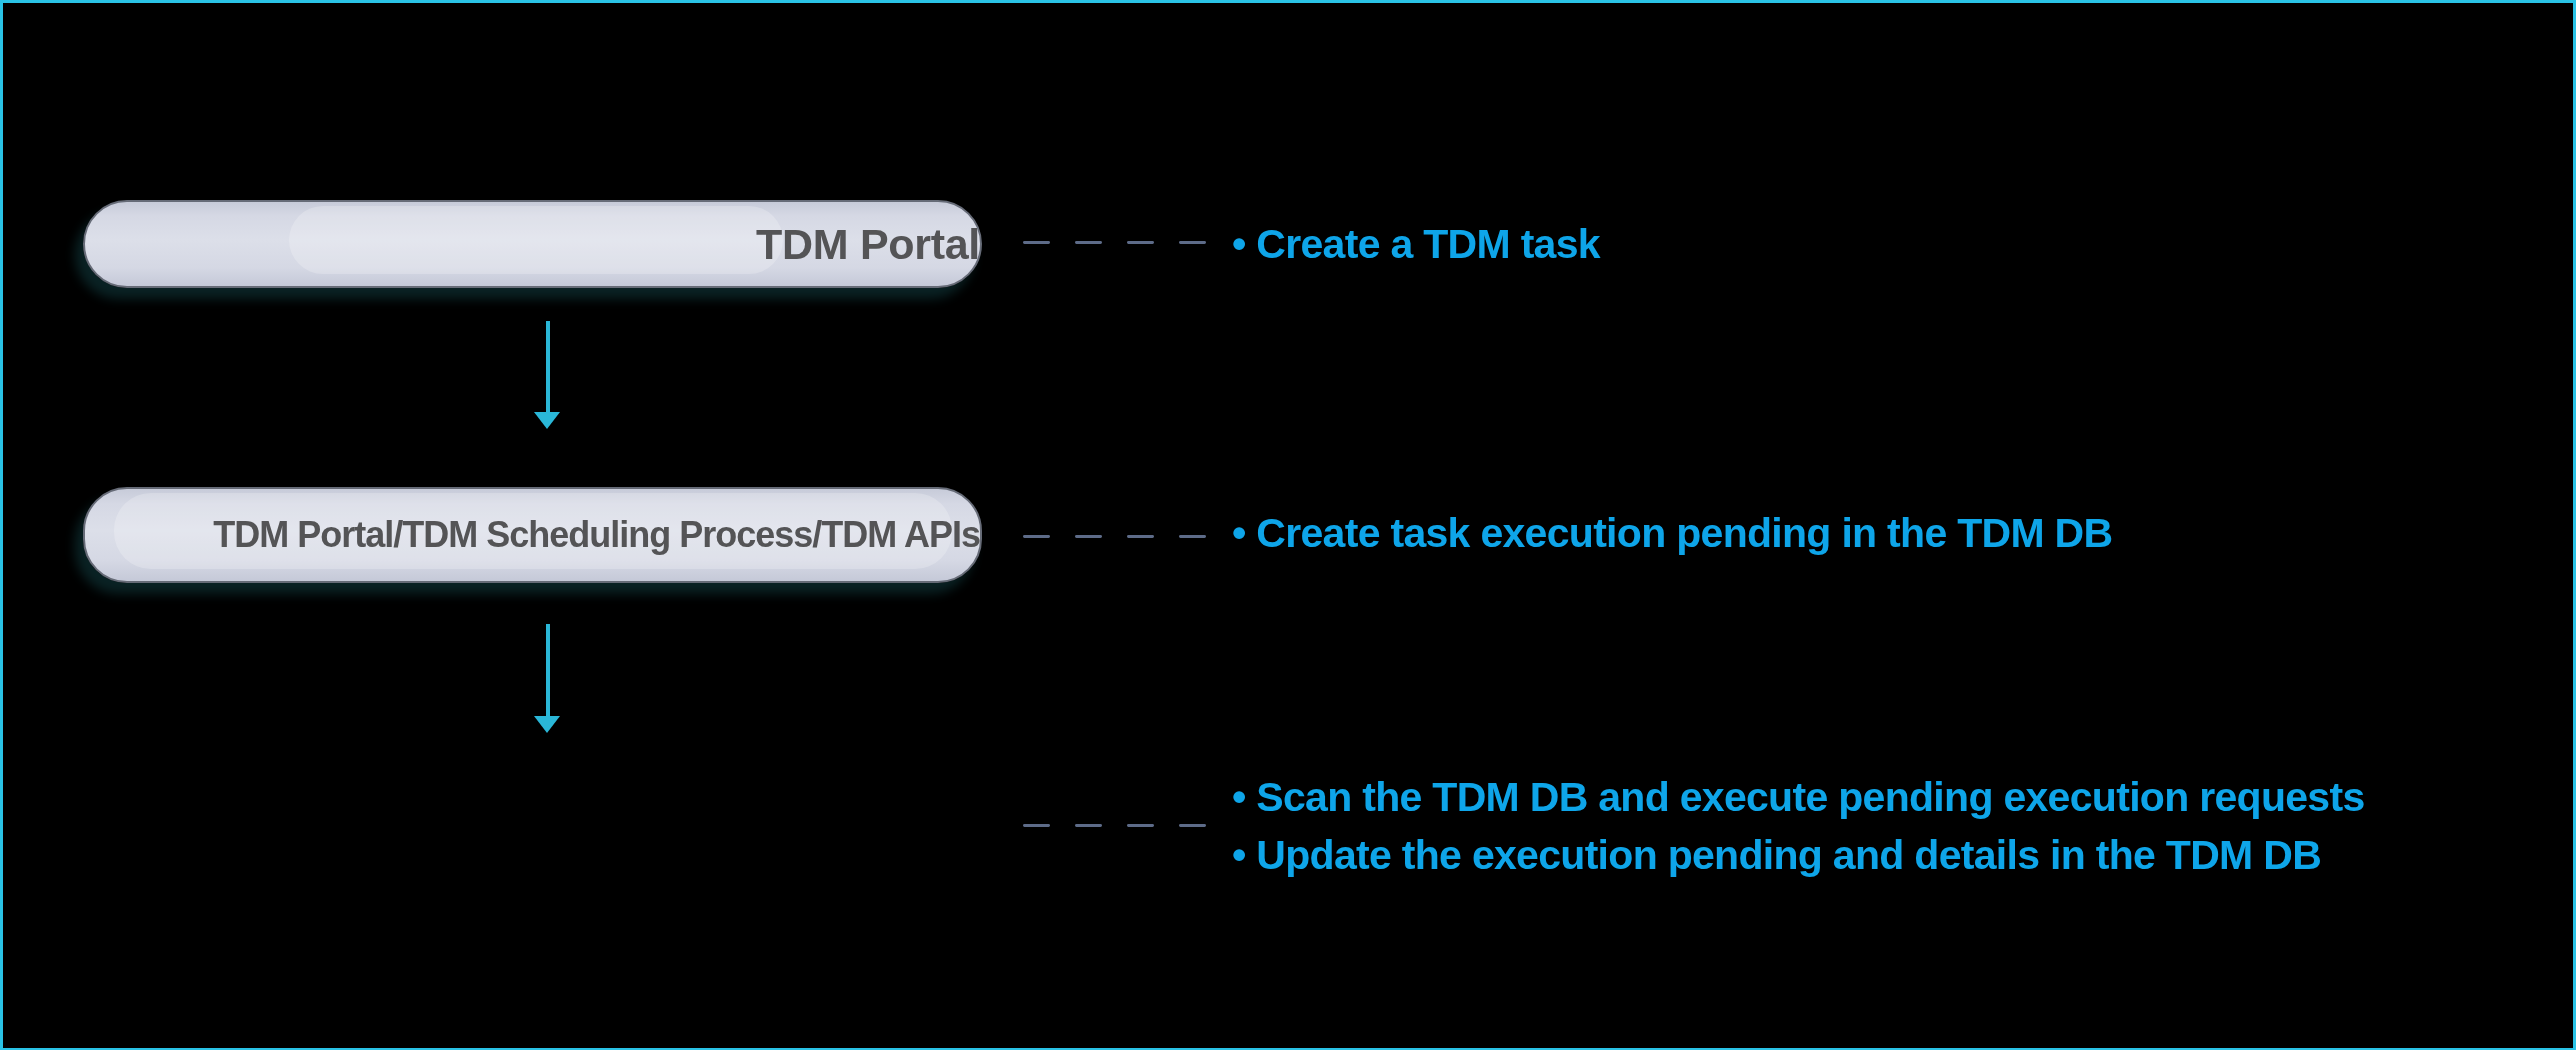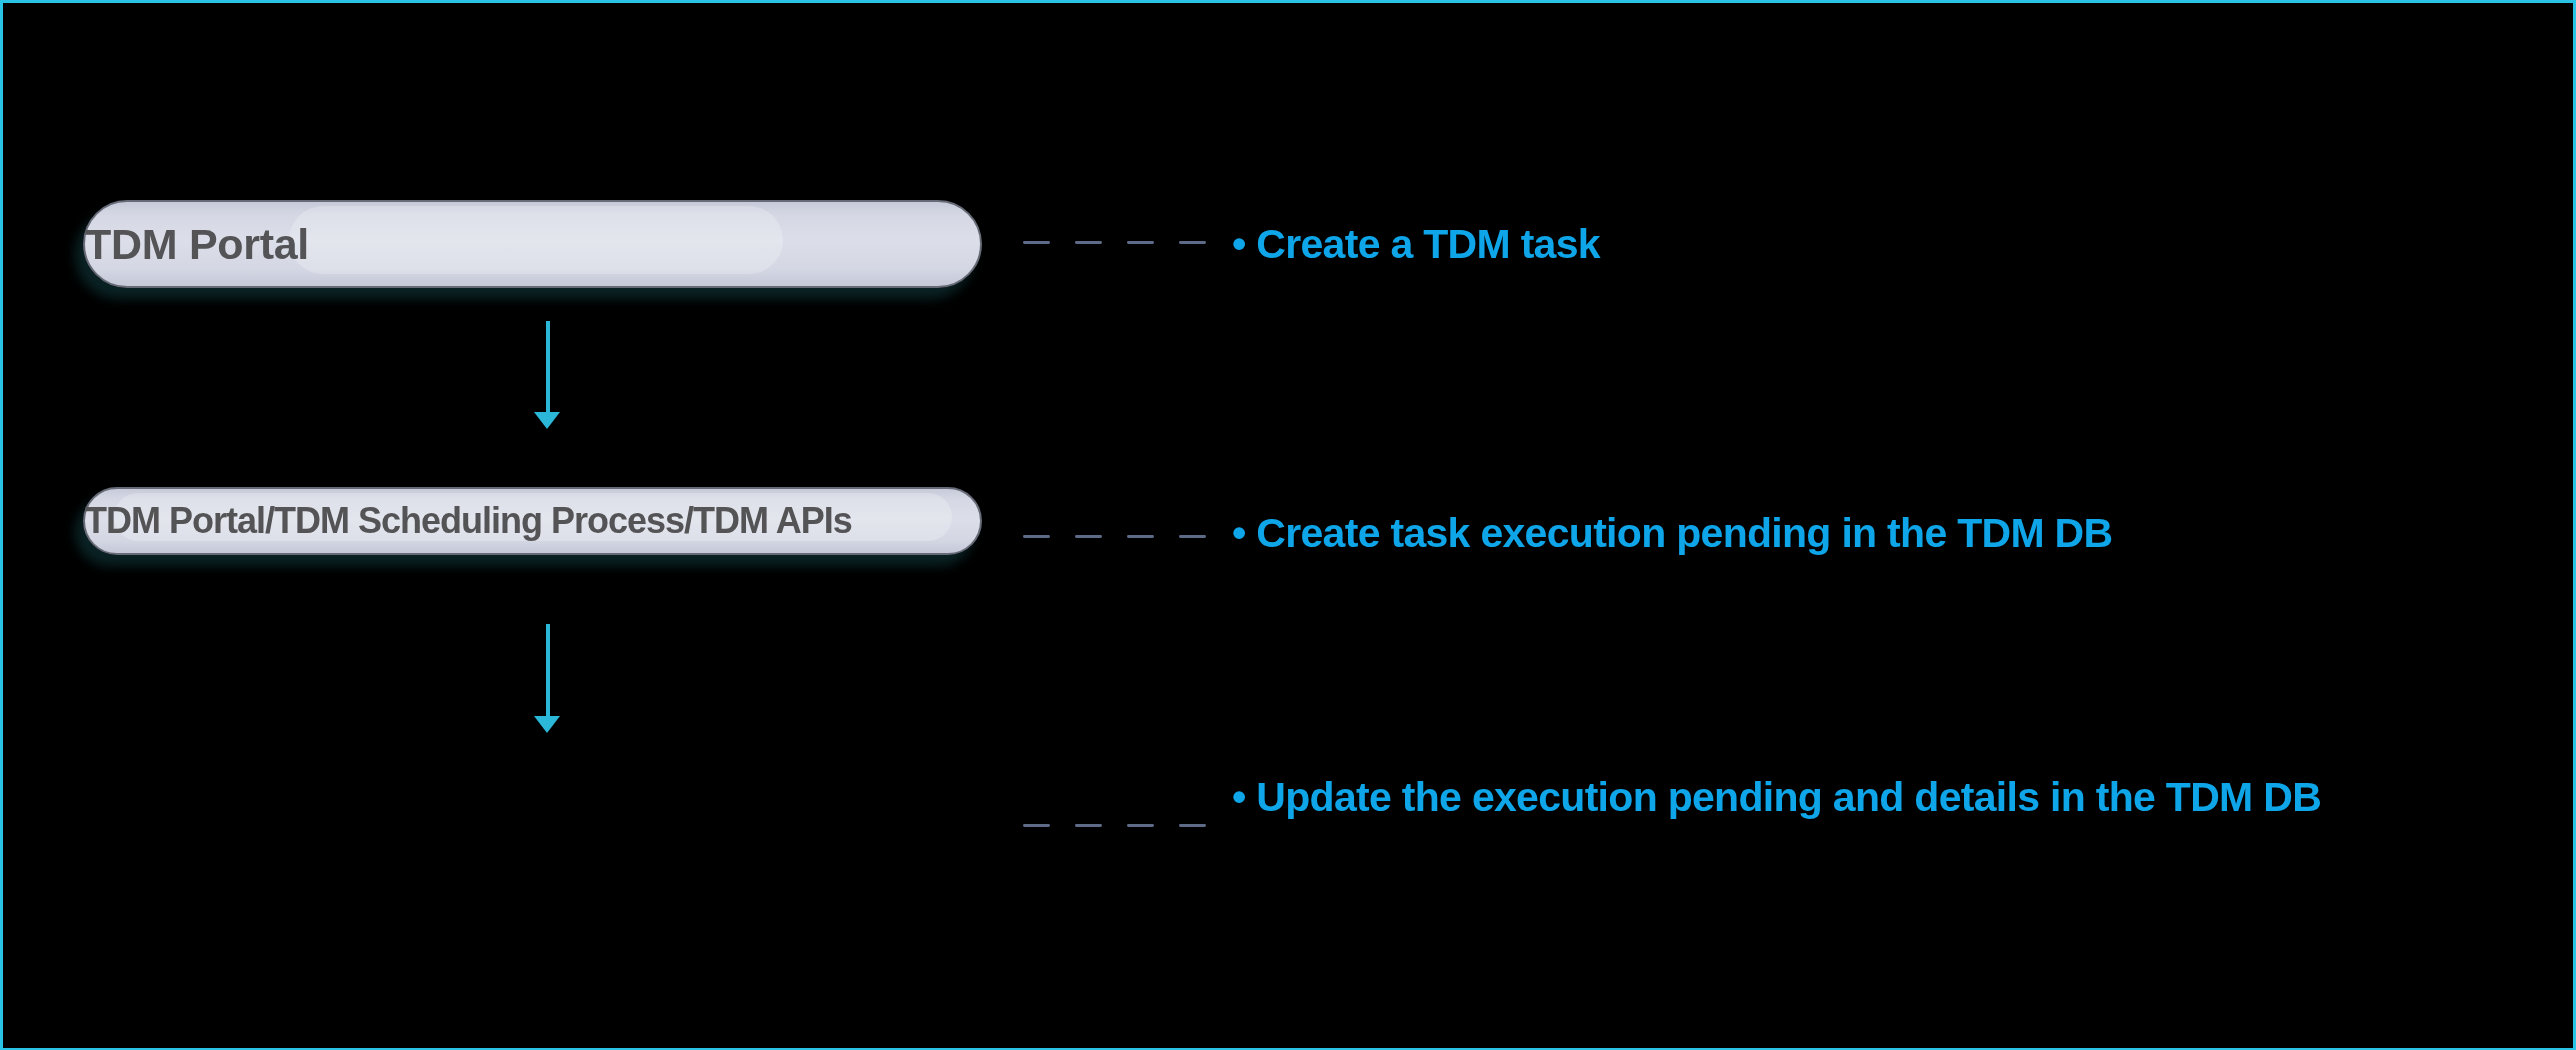--- a/index.html
+++ b/index.html
@@ -24,21 +24,21 @@
     left: 80px;
     width: 899px;
     height: 88px;
     border-radius: 44px;
     box-sizing: border-box;
     border: 2px solid #666b77;
     background: linear-gradient(180deg, #c7cbd9 0%, #d5d8e4 16%, #dcdfe9 45%, #d5d8e4 78%, #c5c9d8 100%);
     box-shadow: -8.1px 11px 11px rgba(18, 62, 66, 0.55);
     display: flex;
     align-items: center;
-    justify-content: flex-start;
+    justify-content: flex-end;
   }
   .pill::before {
     content: "";
     position: absolute;
     top: 4.1px;
     bottom: 12.2px;
     left: 28.5px;
     right: 28.5px;
     border-radius: 37px;
     background: rgba(255, 255, 255, 0.22);
@@ -46,21 +46,21 @@
   }
   .pill.p1::before { left: 204px; right: 197px; }
   .pill .label {
     position: relative;
     color: #545456;
     font-weight: bold;
     white-space: nowrap;
     letter-spacing: -0.3px;
   }
   .pill.p1 { top: 197px; }
-  .pill.p2 { top: 484px; height: 68px; }
+  .pill.p2 { top: 484px; height: 96px; }
   .pill.p3 { top: 777px; height: 90px; }
   .pill.p1 .label { font-size: 43px; }
   .pill.p2 .label { font-size: 36px; letter-spacing: -1px; }
   .pill.p3 .label { font-size: 43px; }
 
   
   .arrow { position: absolute; left: 531px; width: 27px; }
   .arrow .shaft {
     position: absolute;
     left: 11.5px;
@@ -164,17 +164,18 @@
 
   <div class="note n1">
     <span class="line">• Create a TDM task</span>
   </div>
 
   <div class="note n2">
     <span class="line">• Create task execution pending in the TDM DB</span>
   </div>
 
   <div class="note n3">
+    <span class="line">• Scan the TDM DB and execute pending execution requests</span>
     <span class="line">• Update the execution pending and details in the TDM DB</span>
   </div>
 
 </div>
 
 
 </body></html>

